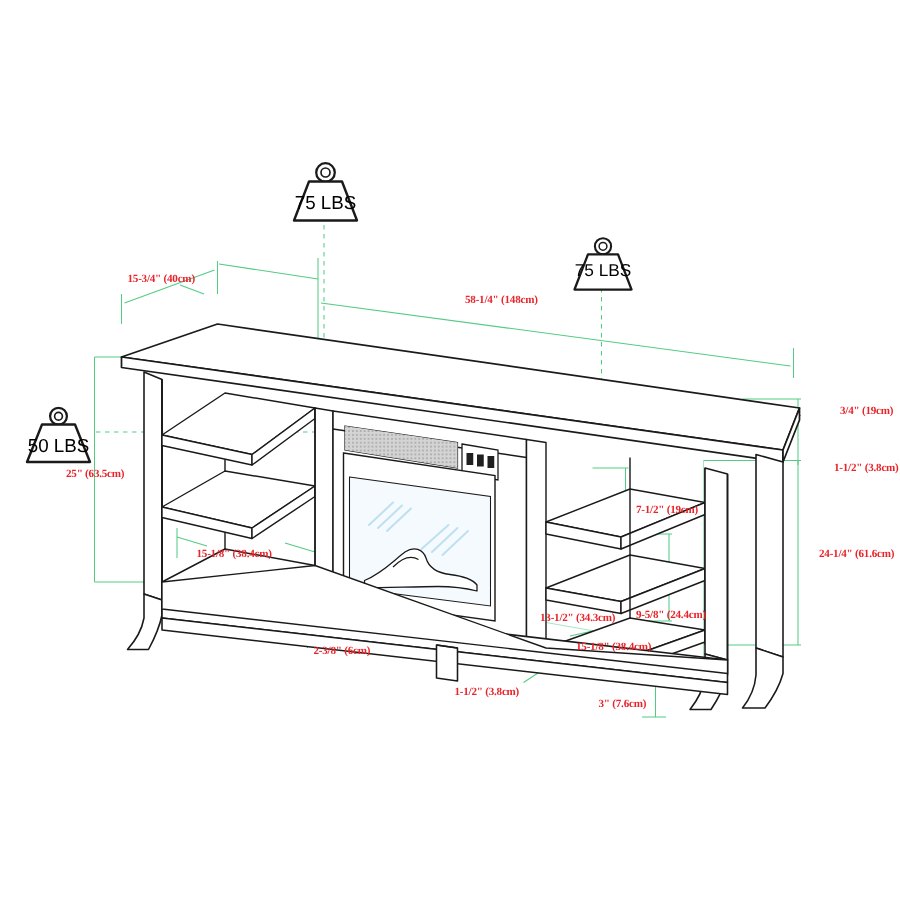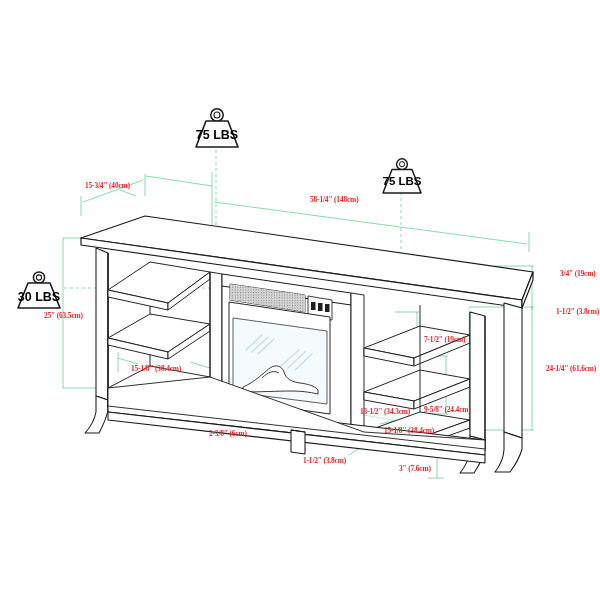--- a/index.html
+++ b/index.html
@@ -15,21 +15,21 @@
     font-weight:700;
     letter-spacing:-0.15px;
     white-space:nowrap;
     line-height:1;
   }
   .wlabel{
     position:absolute;
     color:#000;
     font-family:"Liberation Sans",sans-serif;
     font-size:12.5px;
-    font-weight:700;
+    font-weight:400;
     white-space:nowrap;
     line-height:1;
     text-align:center;
   }
 </style>
 </head>
 <body>
 
 <div id="stage">
 
@@ -226,21 +226,21 @@
   </svg>
 
   <div>
 
     <div style="position:absolute;left:8px;top:271px;width:62px;height:40px;">
       <svg width="62" height="40" viewBox="0 0 62 40">
         <circle cx="31" cy="6.5" r="5.6" fill="#fff" stroke="#1a1a1a" stroke-width="1.5"></circle>
         <circle cx="31" cy="6.5" r="2.6" fill="#fff" stroke="#1a1a1a" stroke-width="1.1"></circle>
         <polygon points="20,12 42,12 52,37 10,37" fill="#ffffff" stroke="#1a1a1a" stroke-width="1.6" stroke-linejoin="round"></polygon>
       </svg>
-      <span class="wlabel" style="left:0;top:20px;width:62px;">30 LBS</span>
+      <span class="wlabel" style="left:0;top:20px;width:62px;">50 LBS</span>
     </div>
 
     <div style="position:absolute;left:186px;top:108px;width:62px;height:42px;">
       <svg width="62" height="42" viewBox="0 0 62 42">
         <circle cx="31" cy="7" r="6.2" fill="#fff" stroke="#1a1a1a" stroke-width="1.5"></circle>
         <circle cx="31" cy="7" r="3" fill="#fff" stroke="#1a1a1a" stroke-width="1.1"></circle>
         <polygon points="20,13 42,13 52,39 10,39" fill="#ffffff" stroke="#1a1a1a" stroke-width="1.6" stroke-linejoin="round"></polygon>
       </svg>
       <span class="wlabel" style="left:0;top:21px;width:62px;">75 LBS</span>
     </div>

